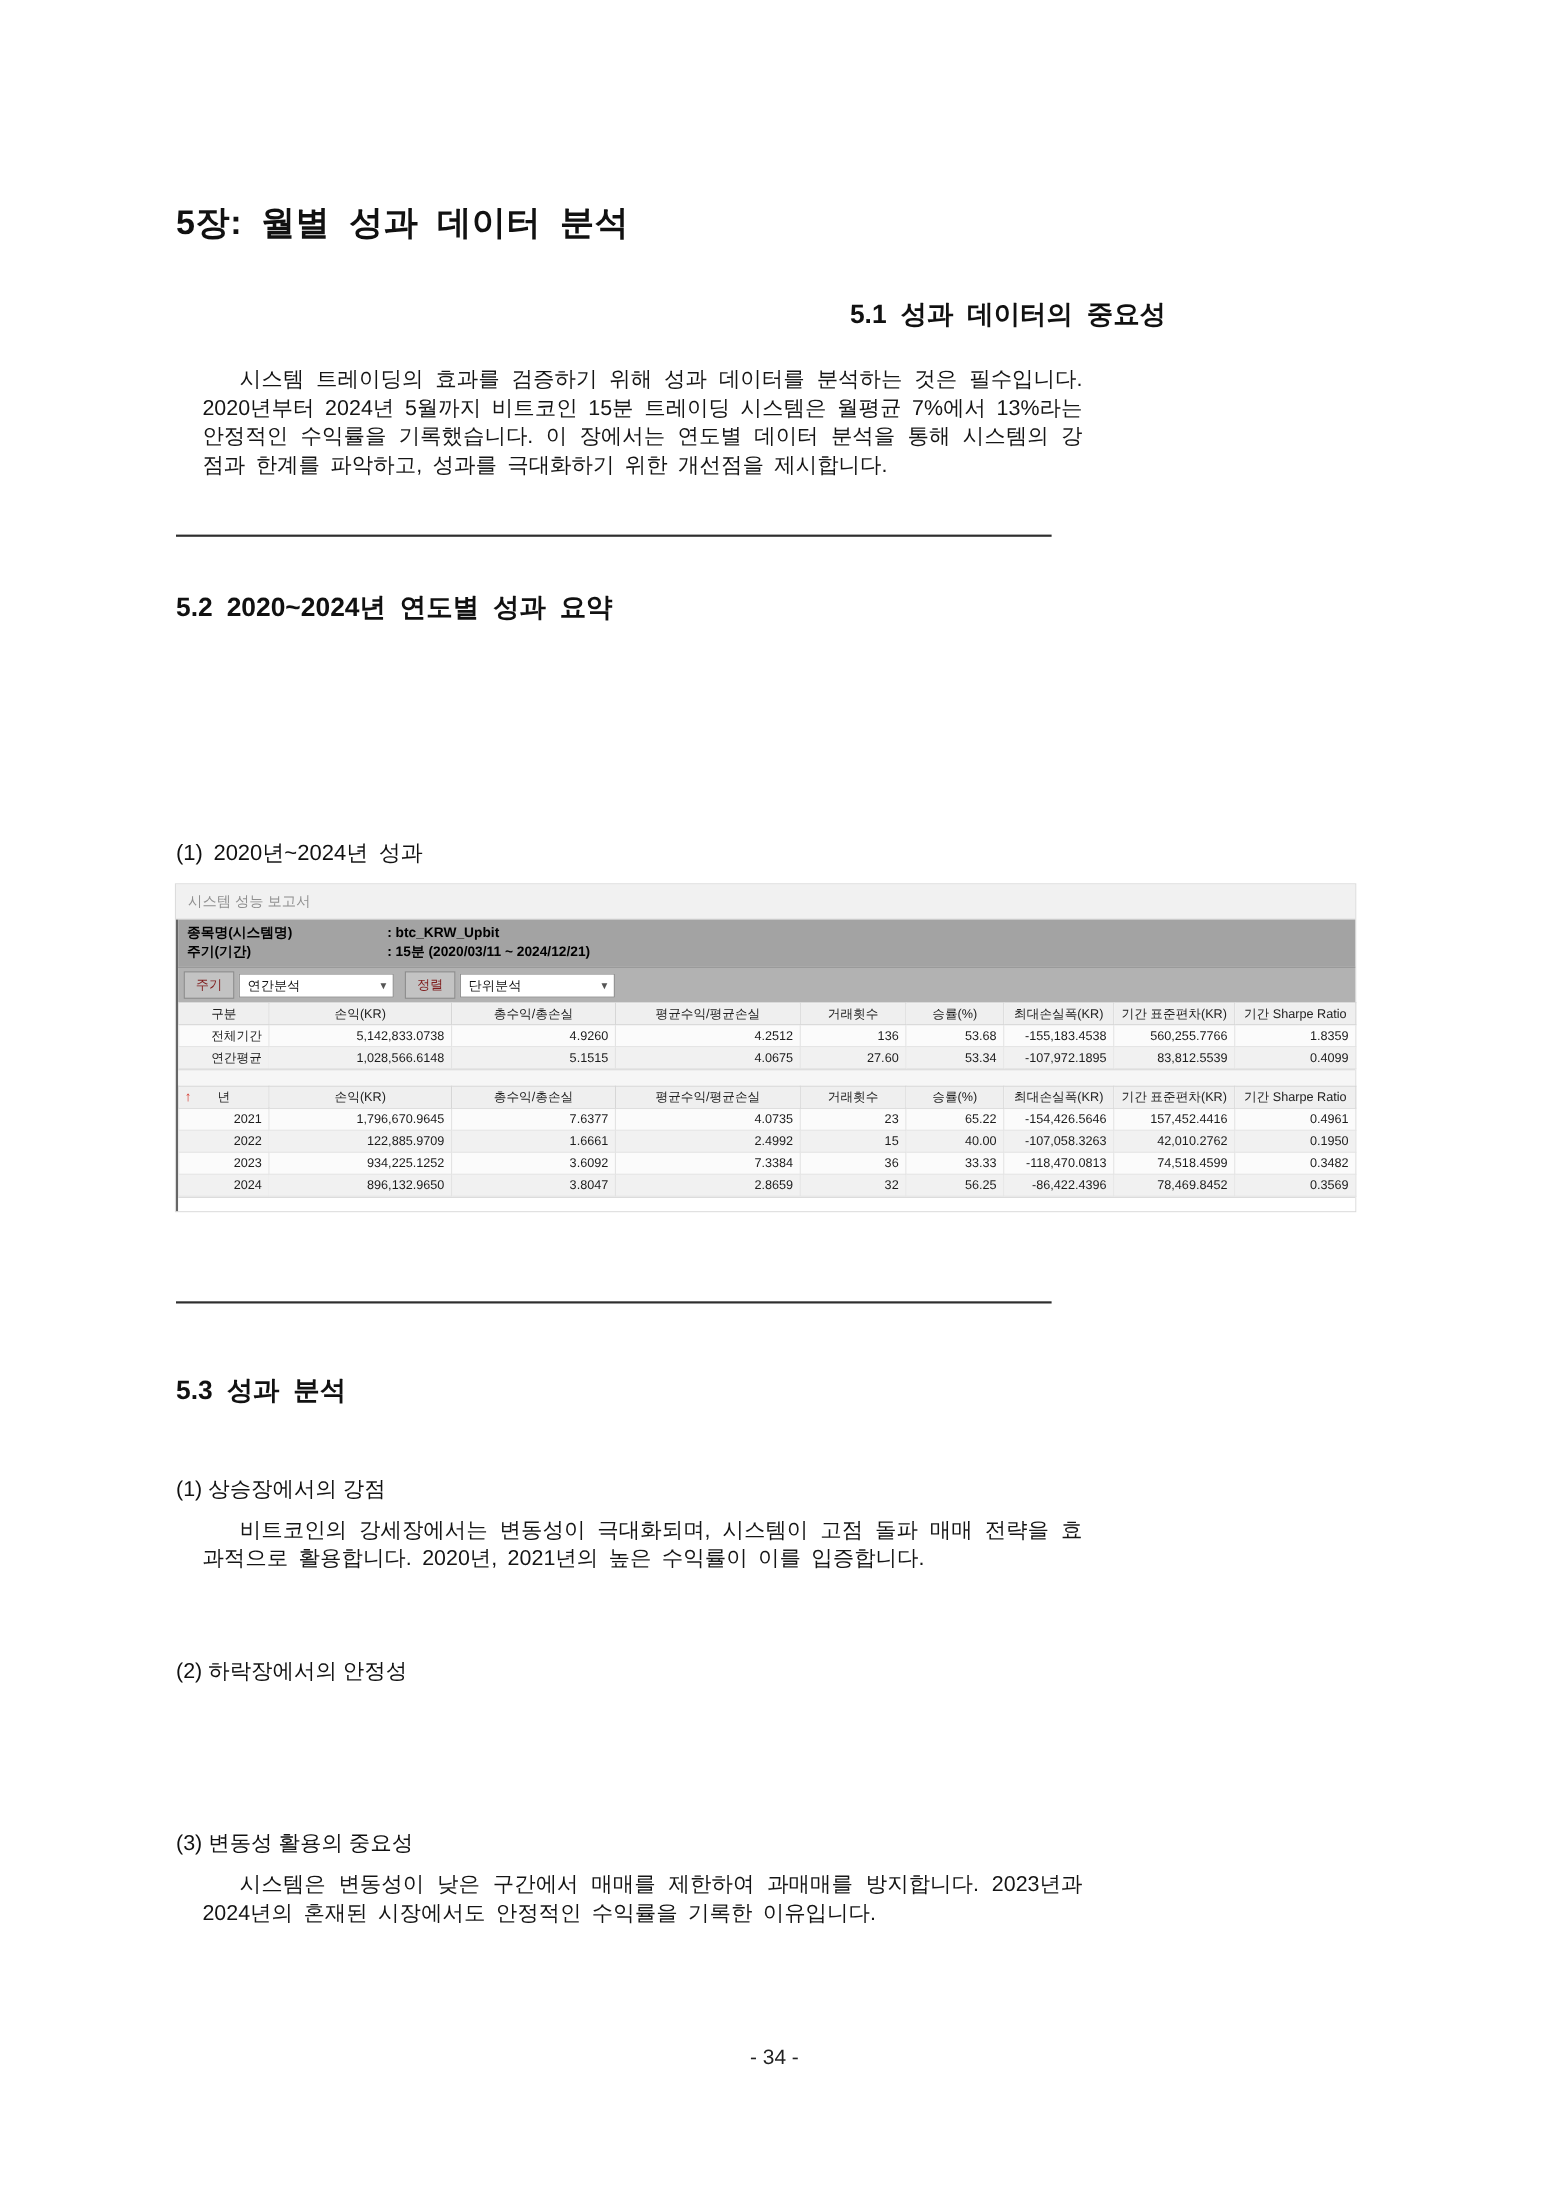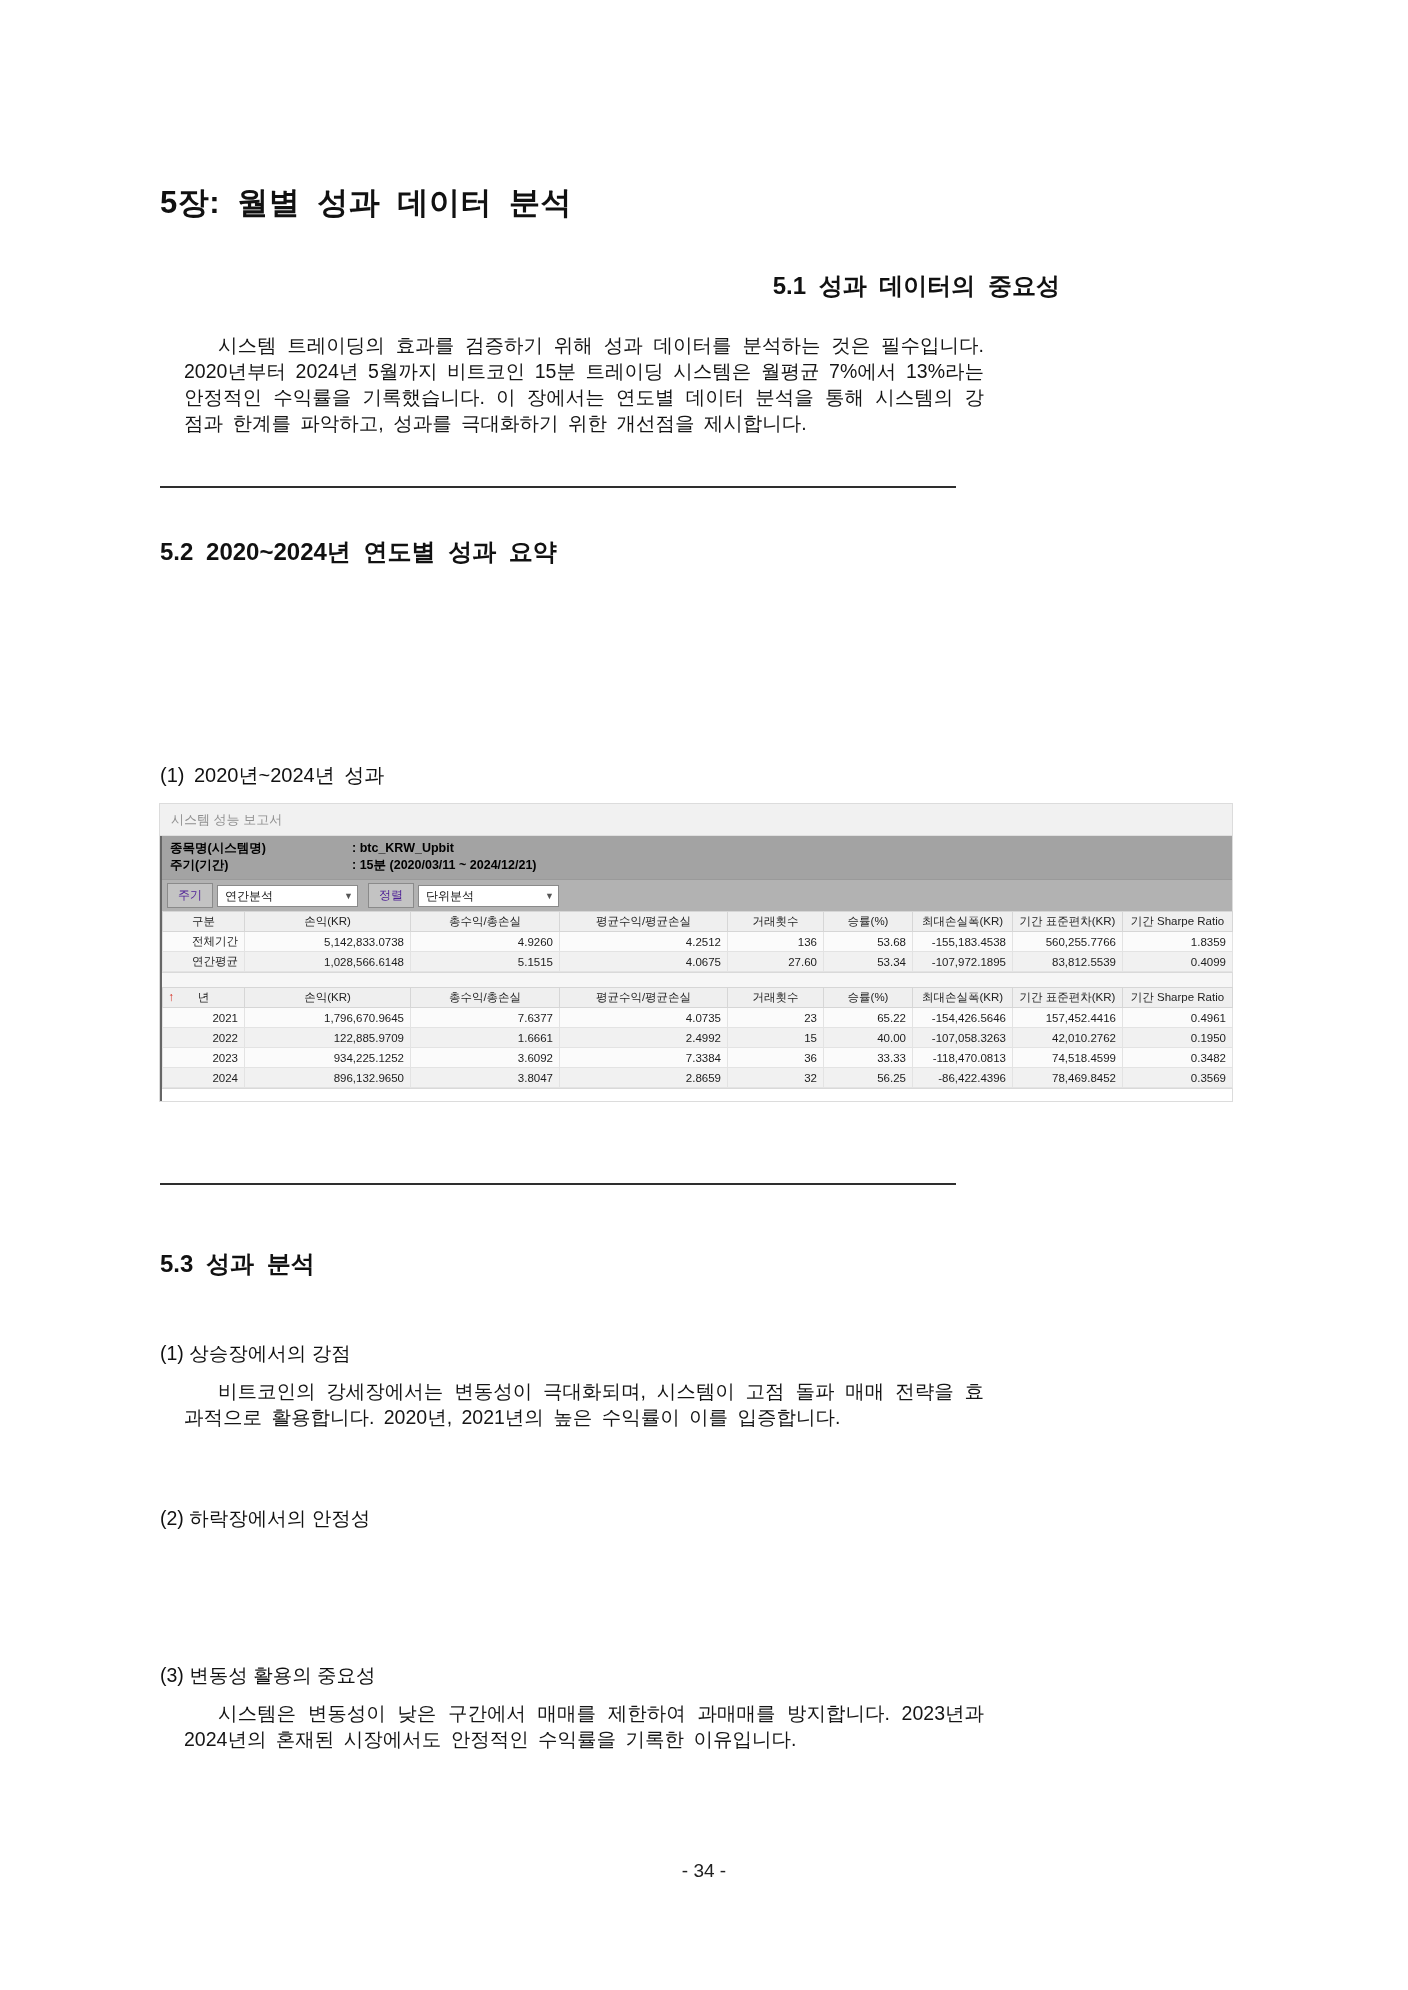--- a/index.html
+++ b/index.html
@@ -45,21 +45,21 @@
   }
   .rep-body{border-left:2px solid #666;}
   .rep-meta{background:#a3a3a3;padding:4px 0 5px 8px;}
   .meta-row{display:flex;font-size:12.5px;font-weight:700;color:#000;line-height:17px;}
   .meta-label{width:182px;}
   .rep-controls{
     background:#b2b2b2;height:31px;display:flex;align-items:center;
     padding-left:5px;border-top:1px solid #9a9a9a;
   }
   .ctl-chip{
-    background:#c3c3c3;border:1px solid #8a8a8a;font-size:12px;color:#4c1d95;
+    background:#c3c3c3;border:1px solid #8a8a8a;font-size:12px;color:#7f1d1d;
     padding:3px 10px;margin-right:4px;
   }
   .ctl-dd{
     background:#fff;border:1px solid #8a8a8a;font-size:12px;color:#111;
     width:132px;height:20px;line-height:20px;padding-left:7px;position:relative;
     margin-right:10px;cursor:default;
   }
   .ctl-dd .dd-arrow{
     position:absolute;right:4px;top:0;font-size:9px;color:#555;line-height:20px;
   }

